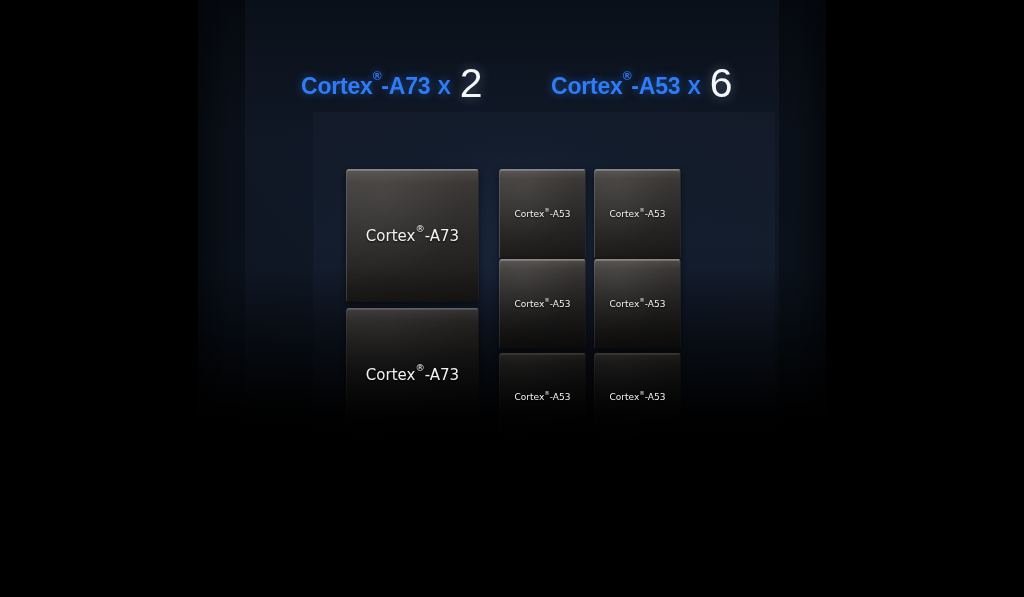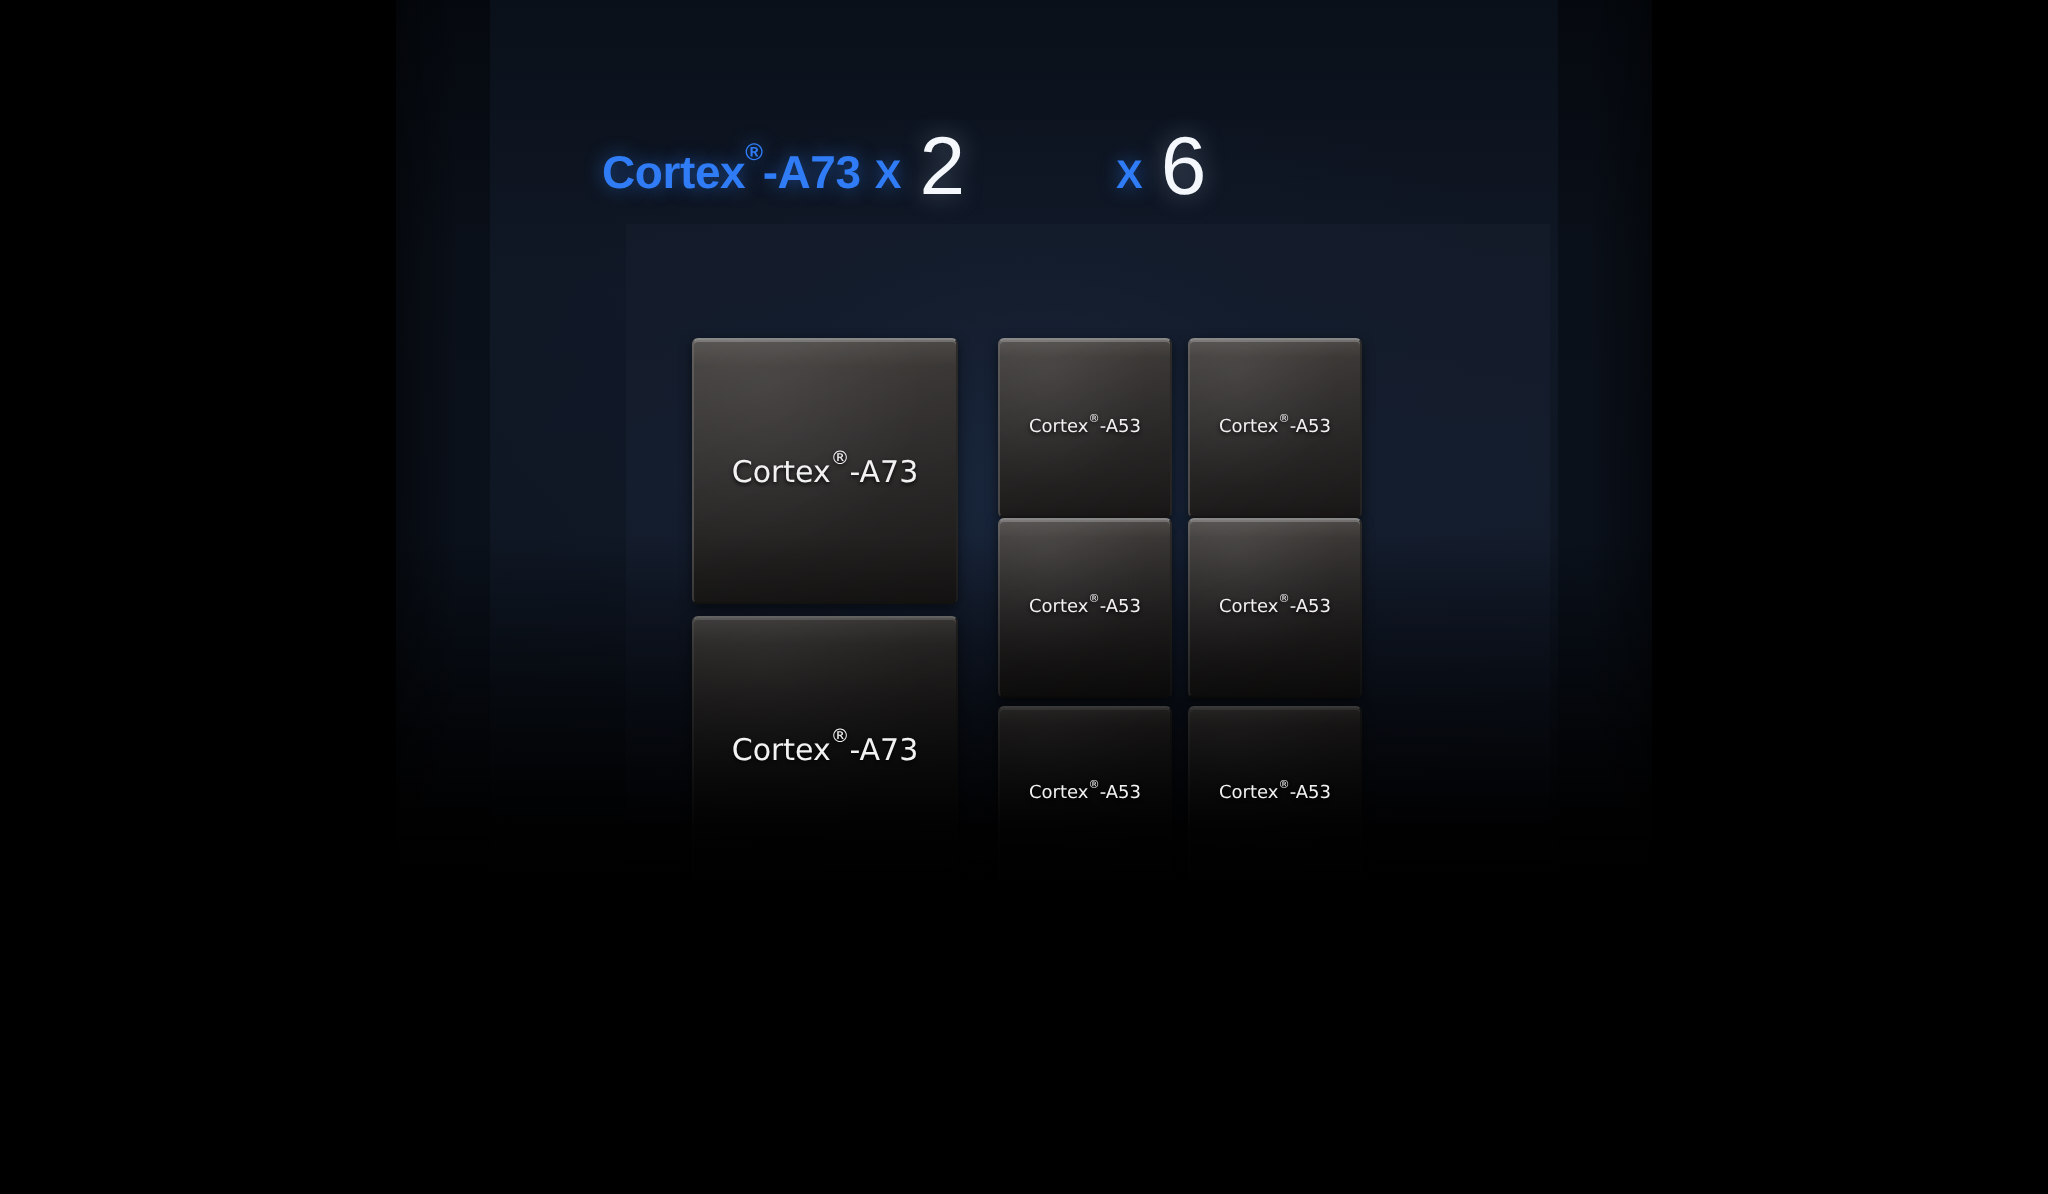--- a/index.html
+++ b/index.html
@@ -234,20 +234,21 @@
 
   <div class="headings">
 
     <div class="heading heading-a73">
       <span class="h-label"><span>Cortex</span><span class="reg">®</span><span>-A73</span></span>
       <span class="h-x">X</span>
       <span class="h-count">2</span>
     </div>
 
     <div class="heading heading-a53">
+      <span class="h-label"><span>Cortex</span><span class="reg">®</span><span>-A53</span></span>
       <span class="h-x">X</span>
       <span class="h-count">6</span>
     </div>
 
   </div>
 
   <div class="cores">
 
     <div class="tile tile-big tile-a73-1">
       <span class="tile-label"><span>Cortex</span><span class="reg">®</span><span>-A73</span></span>

